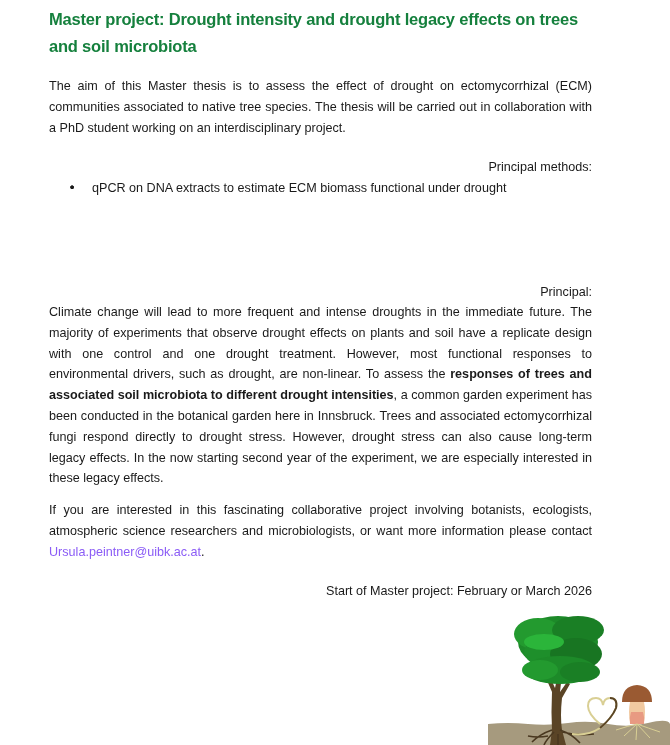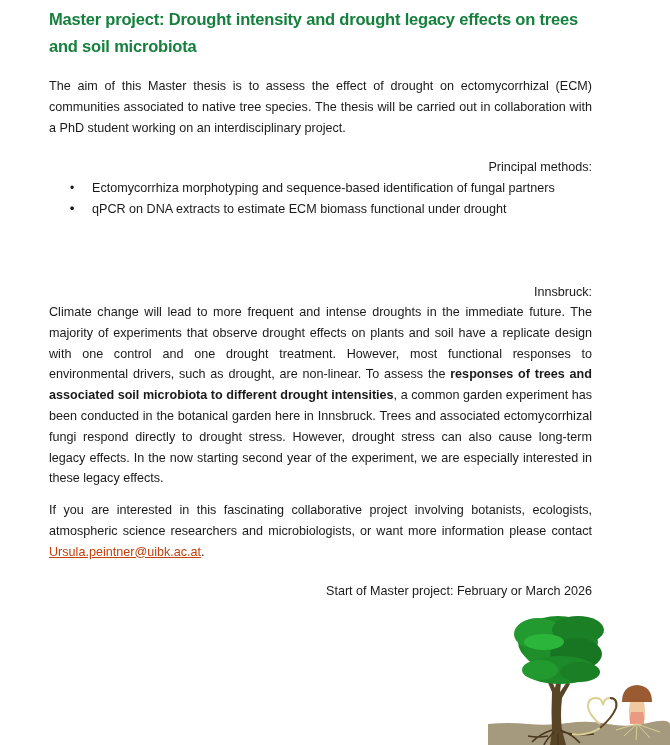--- a/index.html
+++ b/index.html
@@ -14,48 +14,47 @@
   .intro { top: 76px; }
   .methods-label { top: 157px; }
   .methods { position: absolute; left: 49px; top: 178px; width: 560px; margin: 0; padding: 0; list-style: none;
              font-size: 12.6px; line-height: 21px; }
   .methods li { position: relative; padding-left: 43px; }
   .methods li .bullet { position: absolute; left: 21px; top: 0; font-size: 12px; }
   .bg-label { top: 282px; }
   .bg-text { top: 302px; }
   .bold { font-weight: bold; }
   .contact { top: 500px; }
-  .link { color: #c2410c; text-decoration: underline; cursor: pointer; }
+  .link { color: #8b5cf6; cursor: pointer; }
   .start { top: 581px; }
   .illustration { position: absolute; left: 488px; top: 612px; width: 182px; height: 133px; }
 </style>
 </head>
 <body>
 
 <div class="title">Master project: Drought intensity and drought legacy effects on trees and soil microbiota</div>
 
 <div class="body-text justify intro">The aim of this Master thesis is to assess the effect of drought on ectomycorrhizal (ECM) communities associated to native tree species. The thesis will be carried out in collaboration with a PhD student working on an interdisciplinary project.</div>
 
 <div class="body-text methods-label">Principal methods:</div>
 
 <ul class="methods">
   <li>
     <span class="bullet">•</span>
-    <span>Ectomycorrhiza morphotyping and sequence-based identification of fungal partners</span>
   </li>
   <li>
     <span class="bullet">•</span>
   </li>
   <li>
     <span class="bullet">•</span>
     <span>qPCR on DNA extracts to estimate ECM biomass functional under drought</span>
   </li>
 </ul>
 
-<div class="body-text bg-label">Innsbruck:</div>
+<div class="body-text bg-label">Principal:</div>
 
 <div class="body-text justify bg-text"><span>Climate change will lead to more frequent and intense droughts in the immediate future. The majority of experiments that observe drought effects on plants and soil have a replicate design with one control and one drought treatment. However, most functional responses to environmental drivers, such as drought, are non-linear. To assess the </span><span class="bold">responses of trees and associated soil microbiota to different drought intensities</span><span>, a common garden experiment has been conducted in the botanical garden here in Innsbruck. Trees and associated ectomycorrhizal fungi respond directly to drought stress. However, drought stress can also cause long-term legacy effects. In the now starting second year of the experiment, we are especially interested in these legacy effects.</span></div>
 
 <div class="body-text justify contact"><span>If you are interested in this fascinating collaborative project involving botanists, ecologists, atmospheric science researchers and microbiologists, or want more information please contact </span><a class="link">Ursula.peintner@uibk.ac.at</a><span>.</span></div>
 
 <div class="body-text start">Start of Master project: February or March 2026</div>
 
 <svg class="illustration" viewBox="0 0 182 133" xmlns="http://www.w3.org/2000/svg">
 
   <g>

